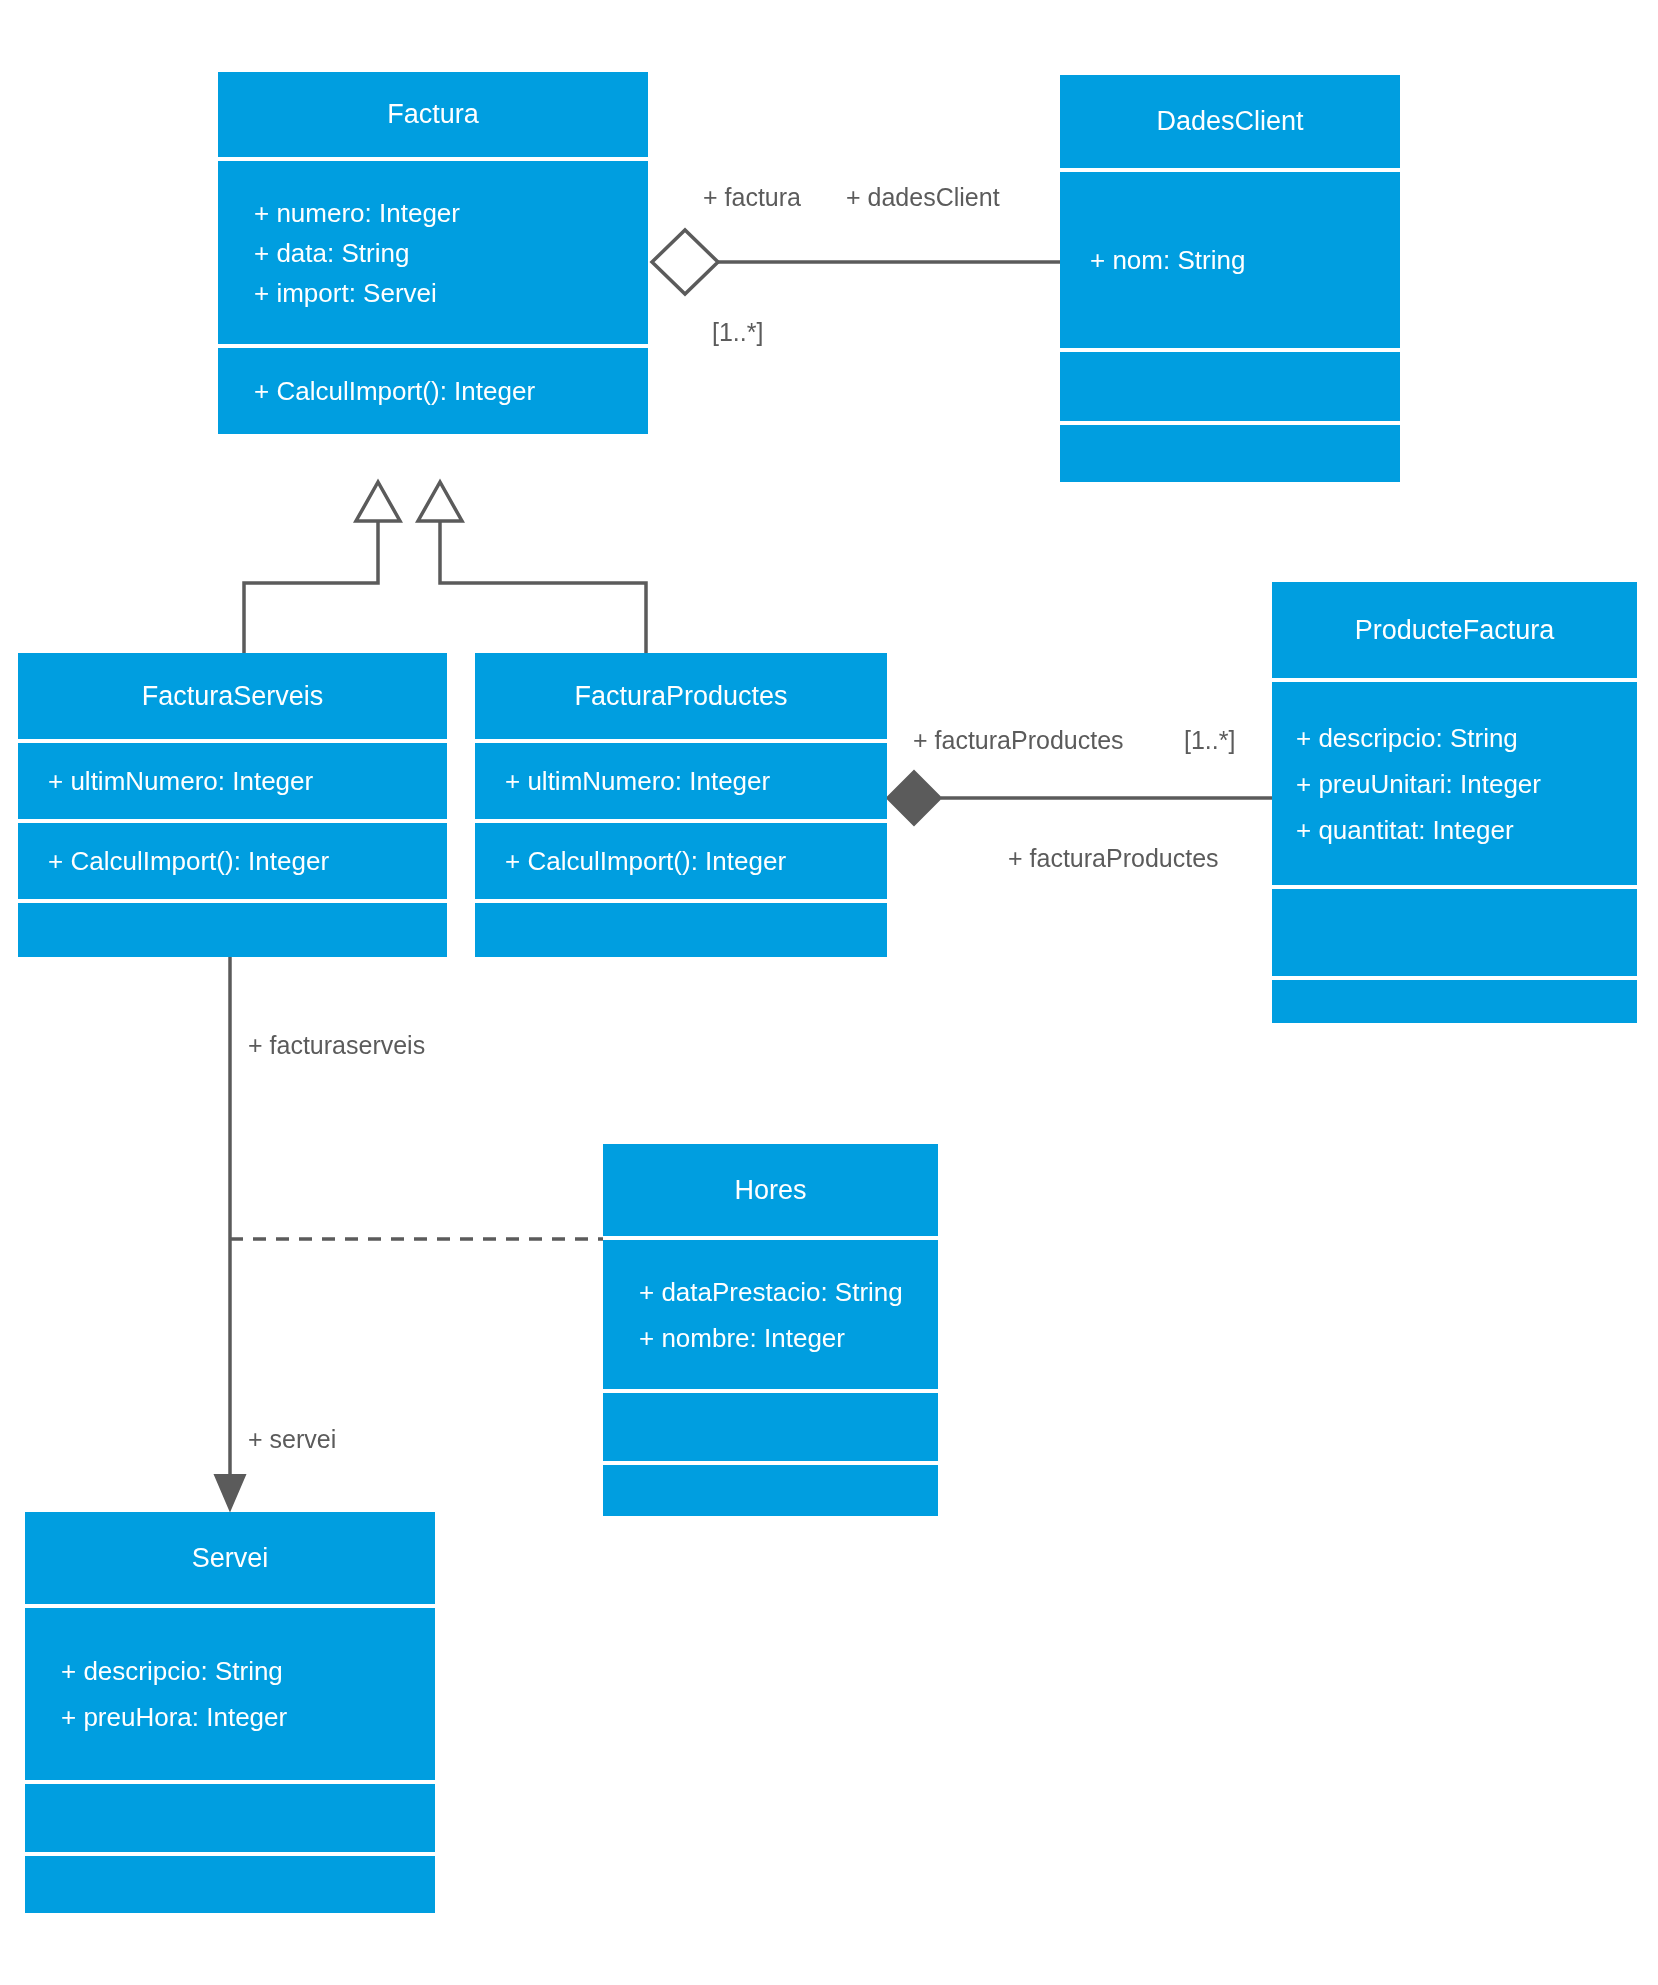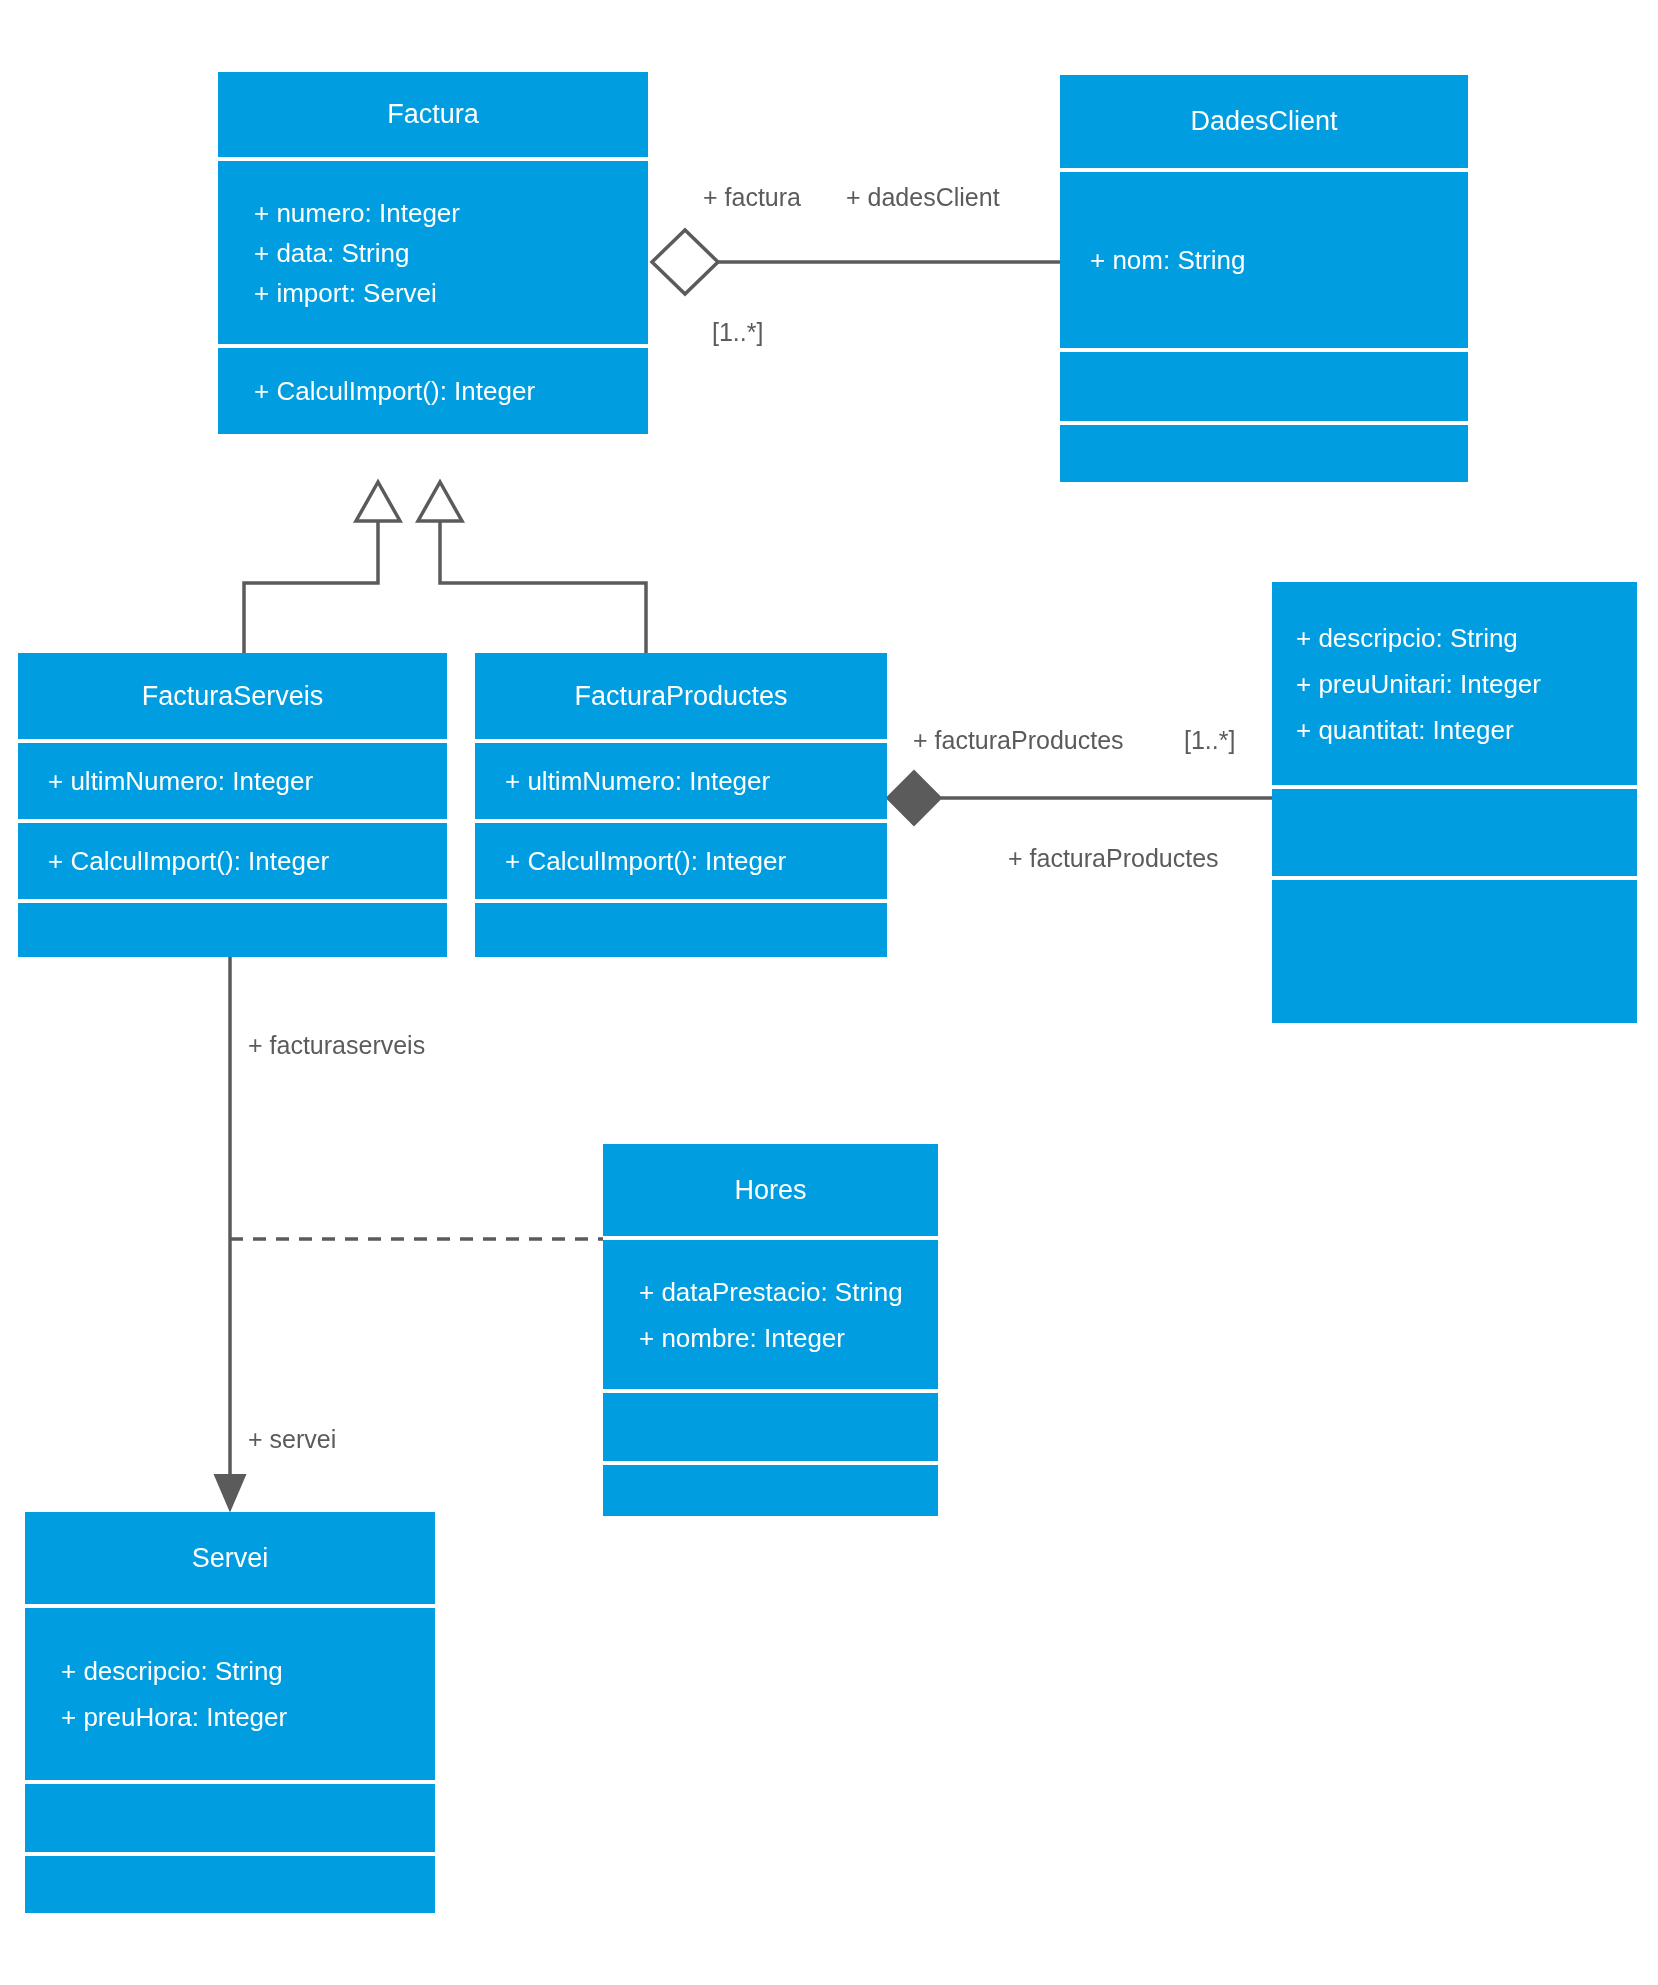--- a/index.html
+++ b/index.html
@@ -124,21 +124,21 @@
       <div class="c-row tight">+ numero: Integer</div>
       <div class="c-row tight">+ data: String</div>
       <div class="c-row tight">+ import: Servei</div>
     </div>
     <div class="c-body" style="height:86px;">
       <div class="c-row">+ CalculImport(): Integer</div>
     </div>
     <div class="c-empty"></div>
   </div>
 
-  <div class="uml-class" style="left:1060px; top:75px; width:408px; height:407px;">
+  <div class="uml-class" style="left:1060px; top:75px; width:340px; height:407px;">
     <div class="c-title" style="height:93px;">DadesClient</div>
     <div class="c-body" style="height:176px; padding-left:30px;">
       <div class="c-row">+ nom: String</div>
     </div>
     <div style="height:69px;"></div>
     <div class="c-empty"></div>
   </div>
 
   <div class="uml-class" style="left:18px; top:653px; width:429px; height:304px;">
     <div class="c-title" style="height:86px;">FacturaServeis</div>
@@ -156,20 +156,21 @@
     <div class="c-body" style="height:76px; padding-left:30px;">
       <div class="c-row">+ ultimNumero: Integer</div>
     </div>
     <div class="c-body" style="height:76px; padding-left:30px;">
       <div class="c-row">+ CalculImport(): Integer</div>
     </div>
     <div class="c-empty"></div>
   </div>
 
   <div class="uml-class" style="left:1272px; top:582px; width:365px; height:441px;">
+    <div class="c-title" style="height:96px;">ProducteFactura</div>
     <div class="c-body" style="height:203px; padding-left:24px;">
       <div class="c-row">+ descripcio: String</div>
       <div class="c-row">+ preuUnitari: Integer</div>
       <div class="c-row">+ quantitat: Integer</div>
     </div>
     <div style="height:87px;"></div>
     <div class="c-empty"></div>
   </div>
 
   <div class="uml-class" style="left:603px; top:1144px; width:335px; height:372px;">

